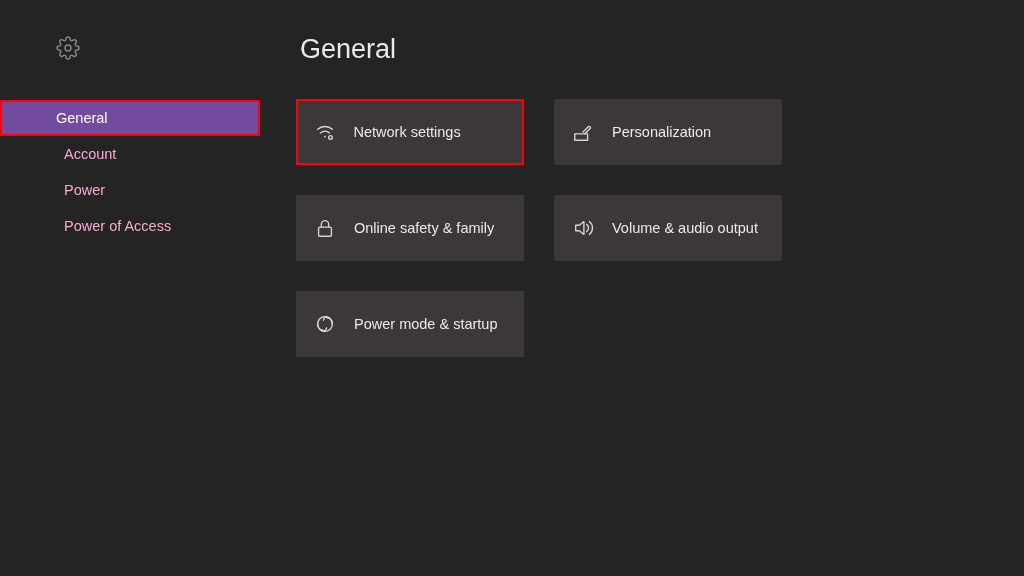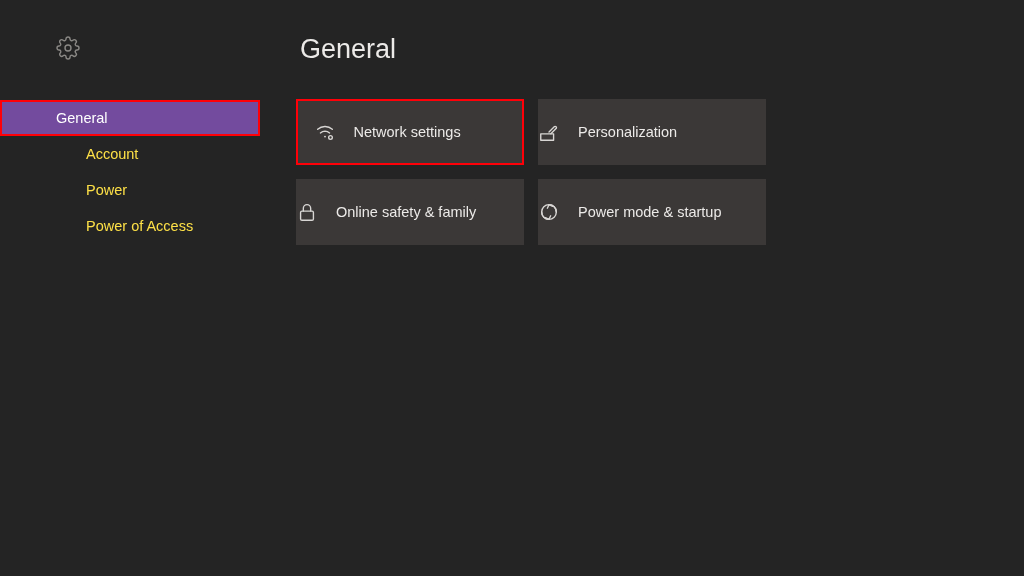--- a/index.html
+++ b/index.html
@@ -1,26 +1,26 @@
 <!DOCTYPE html>
 <html><head>
   <meta charset="utf-8">
   <style>
     * { margin:0; padding:0; box-sizing:border-box; }
     html,body { width:1024px; height:576px; background:#242424; font-family:"Segoe UI",Arial,sans-serif; color:#d8d6d4; overflow:hidden; }
     .app { display:flex; width:100%; height:100%; }
     .sidebar { width:260px; flex:0 0 260px; padding-top:36px; }
     .gear-wrap { padding-left:56px; margin-bottom:36px; }
     .gear-wrap svg { width:24px; height:24px; stroke:#8a8885; fill:none; stroke-width:1.4; }
-    .nav-item { height:36px; display:flex; align-items:center; padding-left:86px; font-size:14.5px; color:#fde047; cursor:pointer; }
+    .nav-item { height:36px; display:flex; align-items:center; padding-left:64px; font-size:14.5px; color:#f9a8d4; cursor:pointer; }
     .nav-item.selected { background:#734b9e; color:#fff; border:2px solid #ff0008; height:36px; padding-left:54px; }
     .main { flex:1; padding:34px 40px 0 36px; }
     .page-title { font-size:27px; font-weight:400; color:#eceae8; margin-bottom:34px; margin-left:4px; }
-    .tile-grid { display:grid; grid-template-columns:228px 228px; grid-auto-rows:66px; gap:14px; }
-    .tile { background:#3b3837; display:flex; align-items:center; cursor:pointer; font-size:14.5px; color:#eceae8; }
+    .tile-grid { display:grid; grid-template-columns:228px 228px; grid-auto-rows:66px; gap:30px; }
+    .tile { background:#3b3837; display:flex; align-items:center; padding-left:18px; cursor:pointer; font-size:14.5px; color:#eceae8; }
     .tile.highlight { border:2.5px solid #ff0008; padding-left:15.5px; }
     .tile .ico { width:22px; height:22px; flex:0 0 22px; margin-right:18px; display:flex; align-items:center; justify-content:center; }
     .tile .ico svg { width:22px; height:22px; stroke:#d8d6d4; fill:none; stroke-width:1.5; stroke-linecap:round; stroke-linejoin:round; }
   </style>
 </head>
 <body>
 
 <div class="app">
 
   <div class="sidebar">
@@ -78,20 +78,30 @@
       <div class="tile">
         <span class="ico">
           <svg viewBox="0 0 24 24">
               <rect x="5" y="11" width="14" height="10" rx="1.5"></rect>
               <path d="M8 11V8a4 4 0 0 1 8 0v3"></path>
             </svg>
         </span>
         <span>Online safety &amp; family</span>
       </div>
 
+      <div class="tile">
+        <span class="ico">
+          <svg viewBox="0 0 24 24">
+              <path d="M4 9h4l5-4v14l-5-4H4z"></path>
+              <path d="M16 8a5 5 0 0 1 0 8"></path>
+              <path d="M19 5a9 9 0 0 1 0 14"></path>
+            </svg>
+        </span>
+        <span>Volume &amp; audio output</span>
+      </div>
 
       <div class="tile">
         <span class="ico">
           <svg viewBox="0 0 24 24">
               <path d="M4 12a8 8 0 1 0 8-8"></path>
               <path d="M12 4l-3 3M12 4l3 3" transform="rotate(-20 12 4)"></path>
               <path d="M20 12a8 8 0 1 0-8 8"></path>
               <path d="M12 20l3-3M12 20l-3-3" transform="rotate(-20 12 20)"></path>
             </svg>
         </span>

